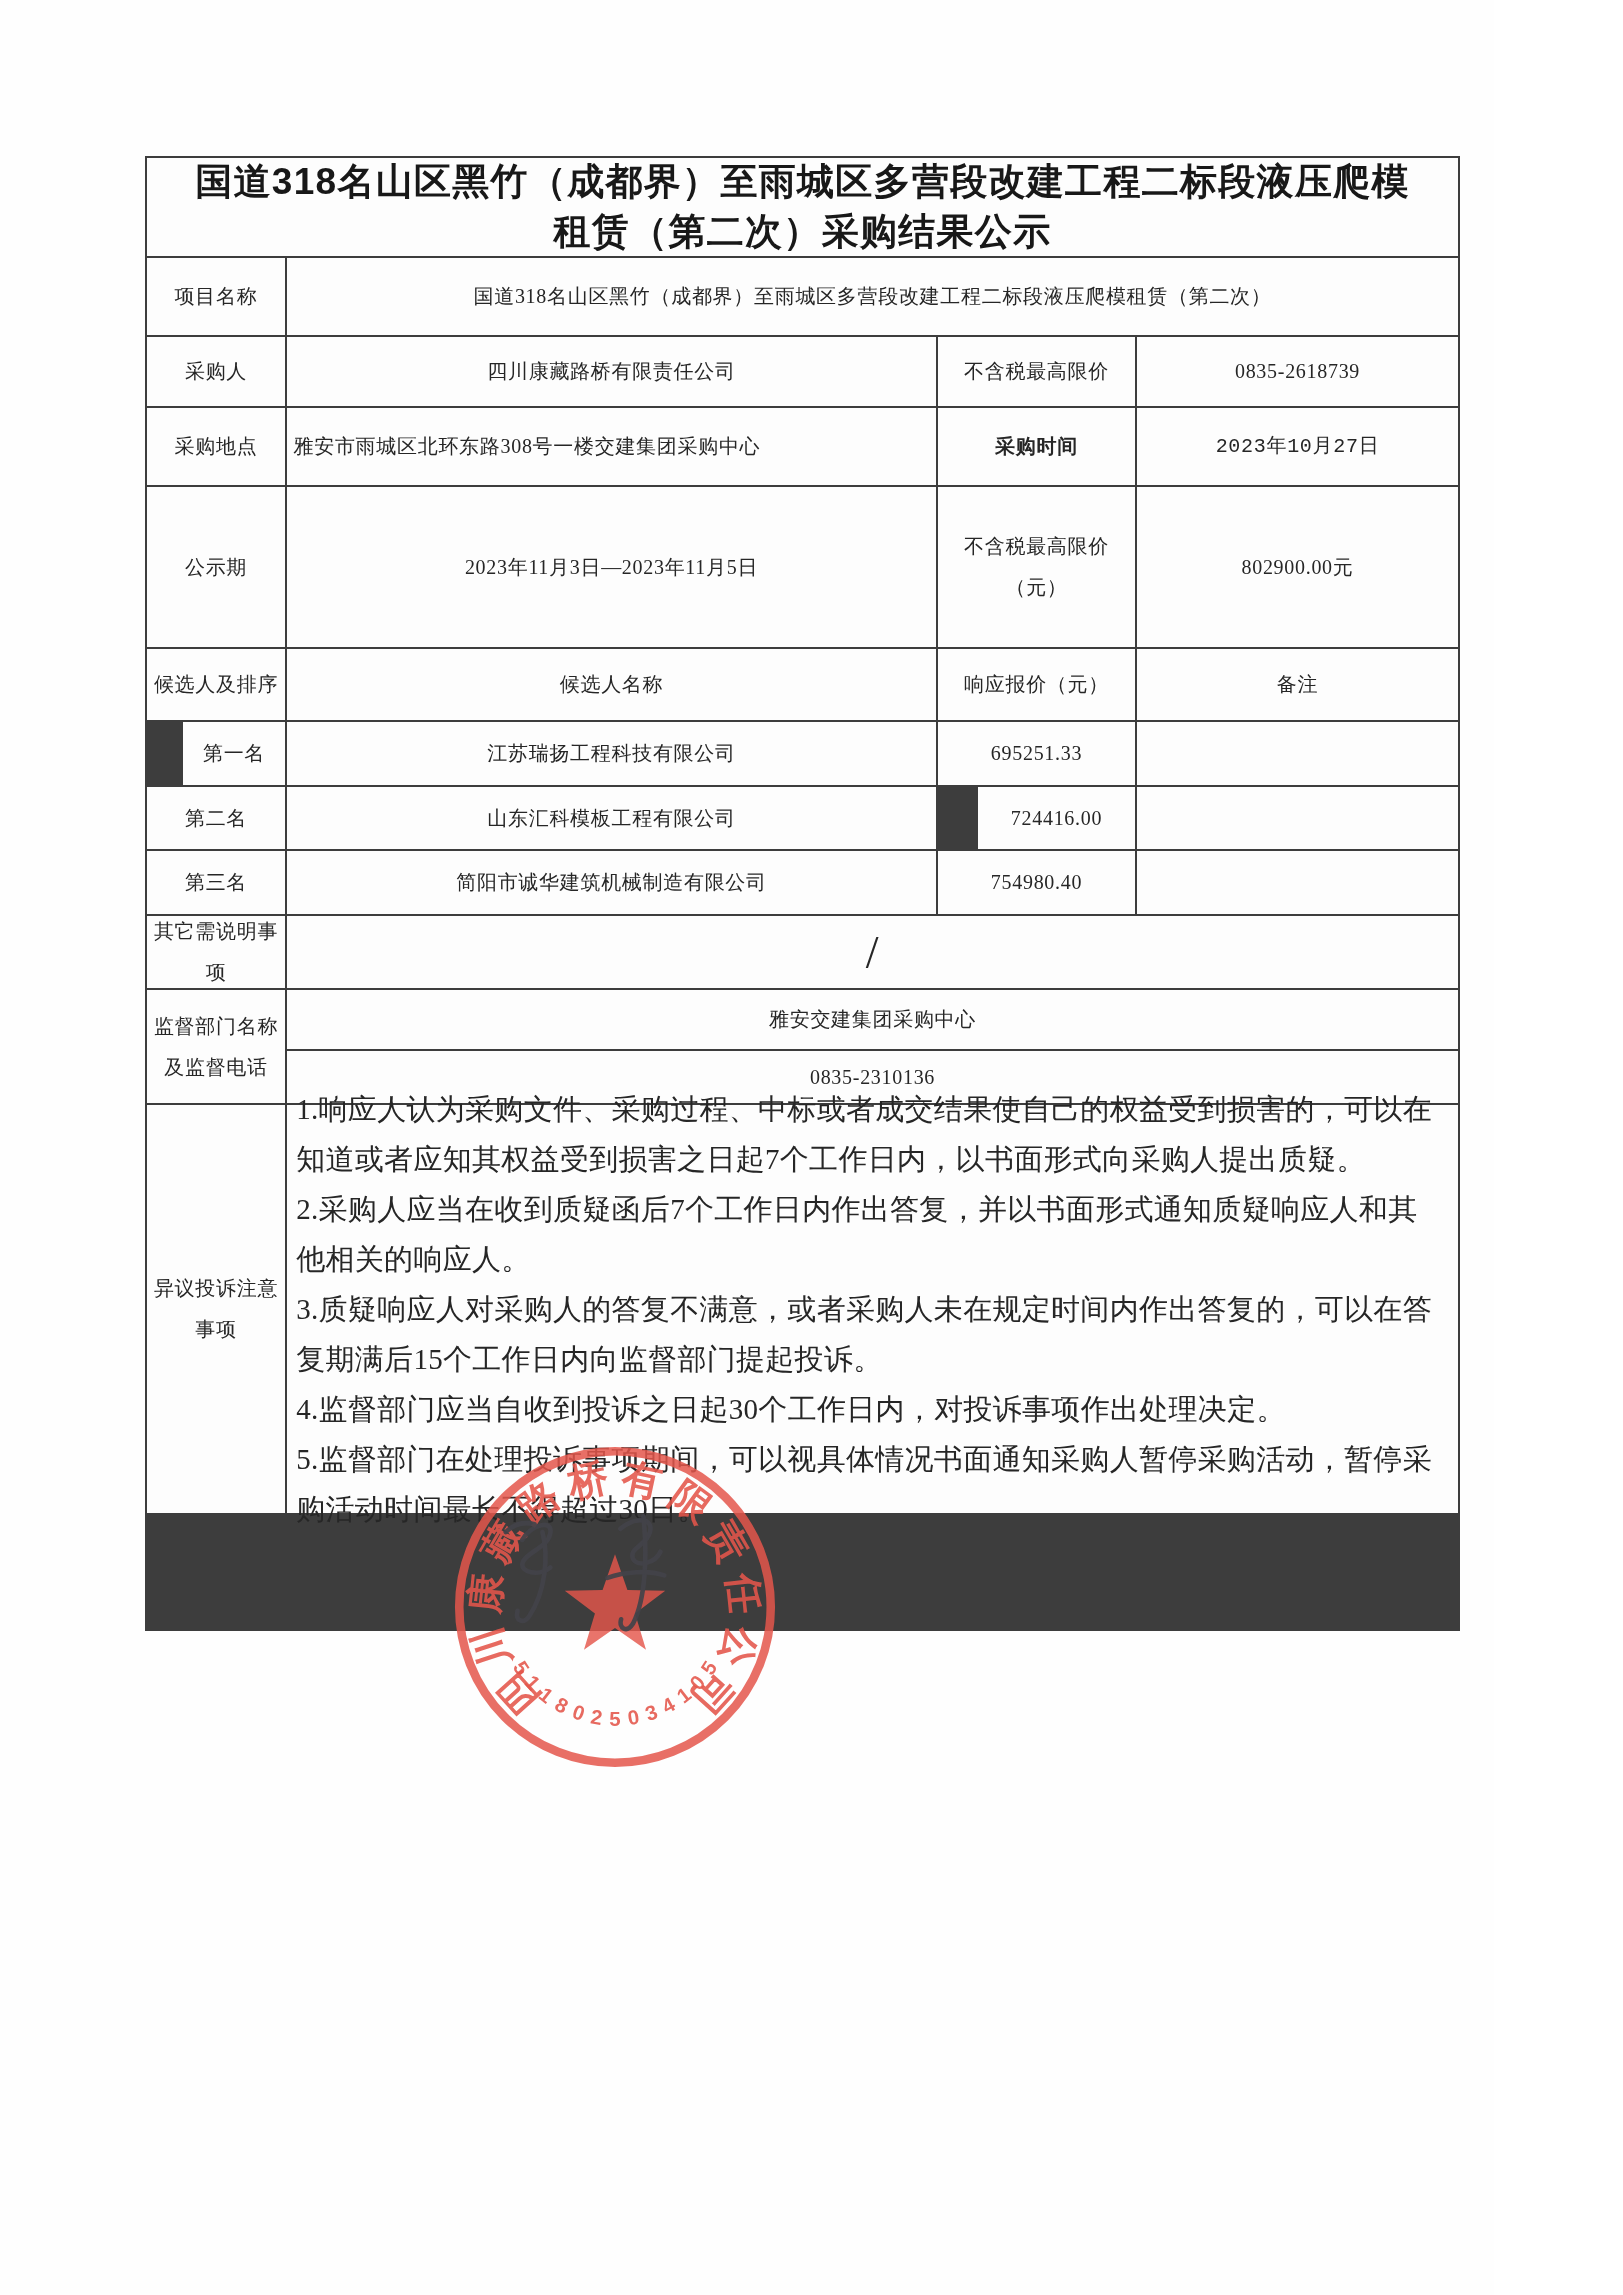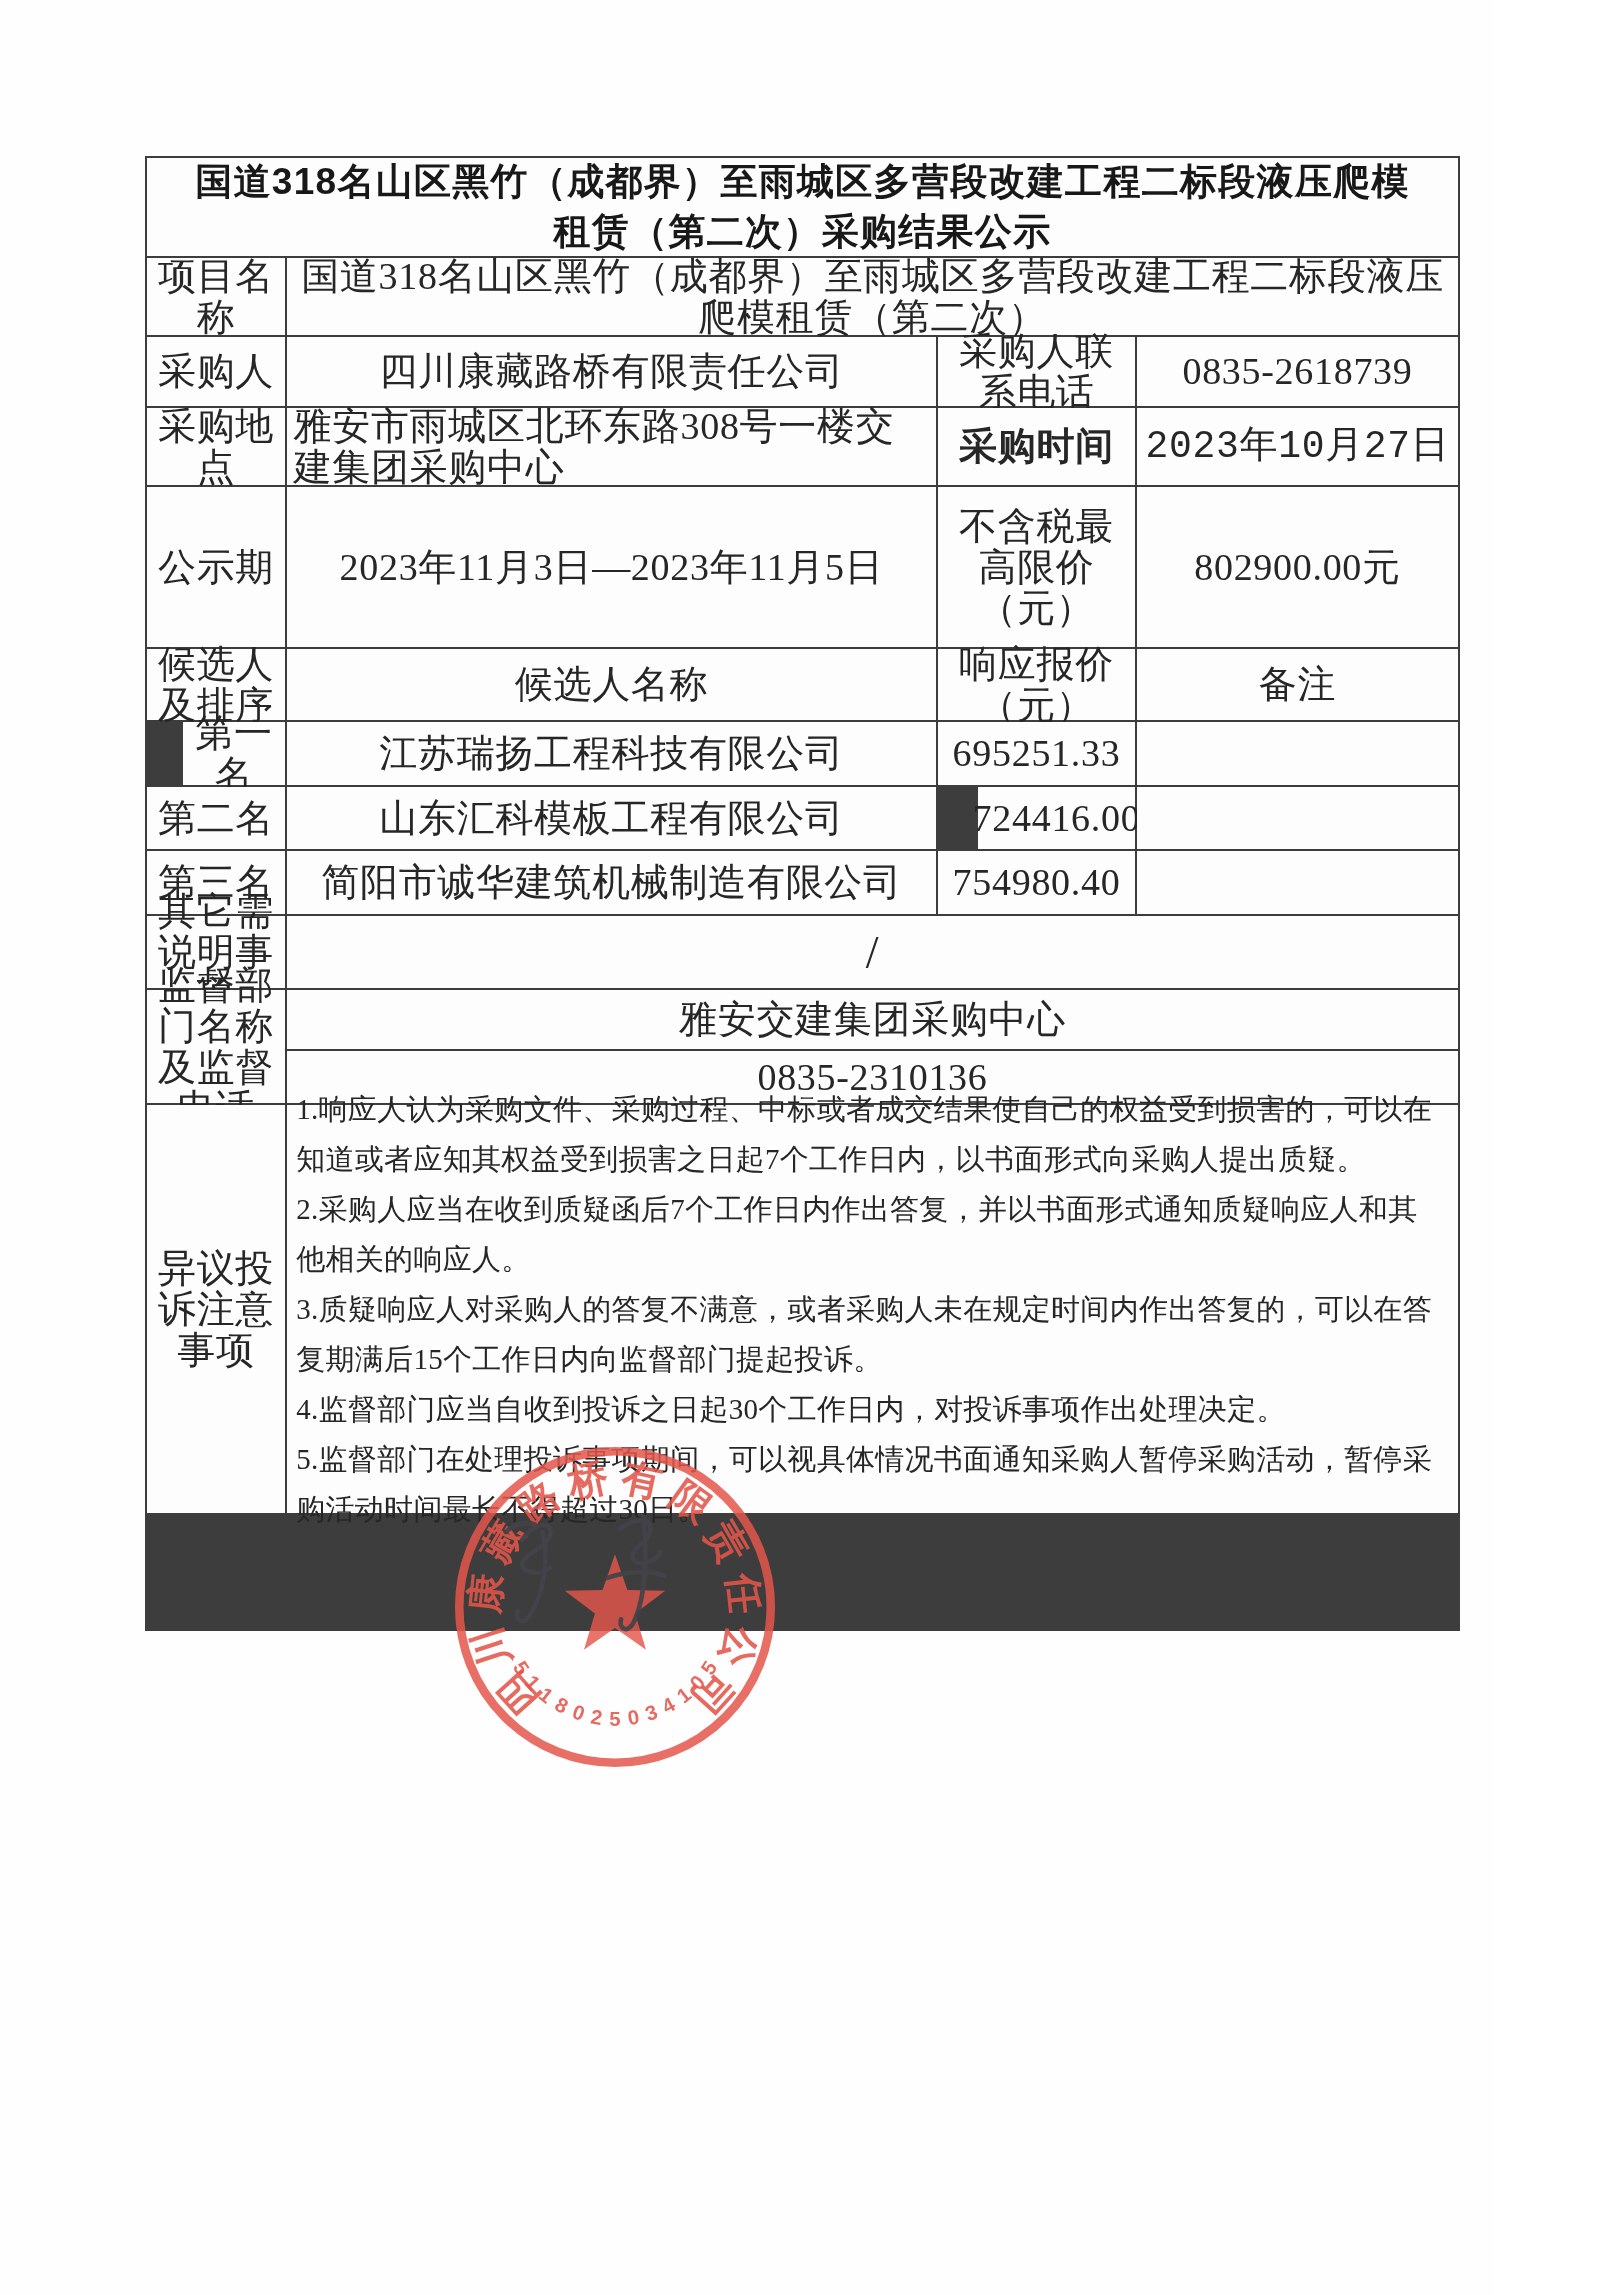--- a/index.html
+++ b/index.html
@@ -18,21 +18,21 @@
     grid-template-columns:138px 649px 197px 321px;
     grid-template-rows:98px 77px 69px 77px 160px 71px 63px 62px 63px 72px 59px 52px 408px 114px;
     gap:2px;
     background:#3d3d3d;
     border:2.6px solid #3d3d3d;
   }
   .cell{
     background:#fdfdfd;
     display:flex; align-items:center; justify-content:center;
     text-align:center;
-    font-size:38px; line-height:41px;
+    font-size:20px; line-height:41px;
     padding:2.6px 6.5px;
     box-sizing:border-box;
     letter-spacing:0.7px;
   }
   .cell.left{ justify-content:flex-start; text-align:left; }
   .title-cell{
     grid-area:1/1/2/5;
     font-family:"Liberation Sans","DejaVu Sans",sans-serif;
     font-weight:700; font-size:37px; line-height:50px;
     color:#181818; letter-spacing:1.3px;
@@ -74,21 +74,21 @@
 
   <div class="doc-table">
 
     <div class="cell title-cell">国道318名山区黑竹（成都界）至雨城区多营段改建工程二标段液压爬模租赁（第二次）采购结果公示</div>
 
     <div class="cell c-proj-l">项目名称</div>
     <div class="cell c-proj-v">国道318名山区黑竹（成都界）至雨城区多营段改建工程二标段液压爬模租赁（第二次）</div>
 
     <div class="cell c-pur-l">采购人</div>
     <div class="cell c-pur-v">四川康藏路桥有限责任公司</div>
-    <div class="cell c-purph-l">采购人联系电话</div>
+    <div class="cell c-purph-l">不含税最高限价</div>
     <div class="cell c-purph-v">0835-2618739</div>
 
     <div class="cell c-loc-l">采购地点</div>
     <div class="cell left c-loc-v">雅安市雨城区北环东路308号一楼交建集团采购中心</div>
     <div class="cell c-time-l">采购时间</div>
     <div class="cell c-time-v">2023年10月27日</div>
 
     <div class="cell c-pub-l">公示期</div>
     <div class="cell c-pub-v">2023年11月3日—2023年11月5日</div>
     <div class="cell c-price-l">不含税最高限价（元）</div>

